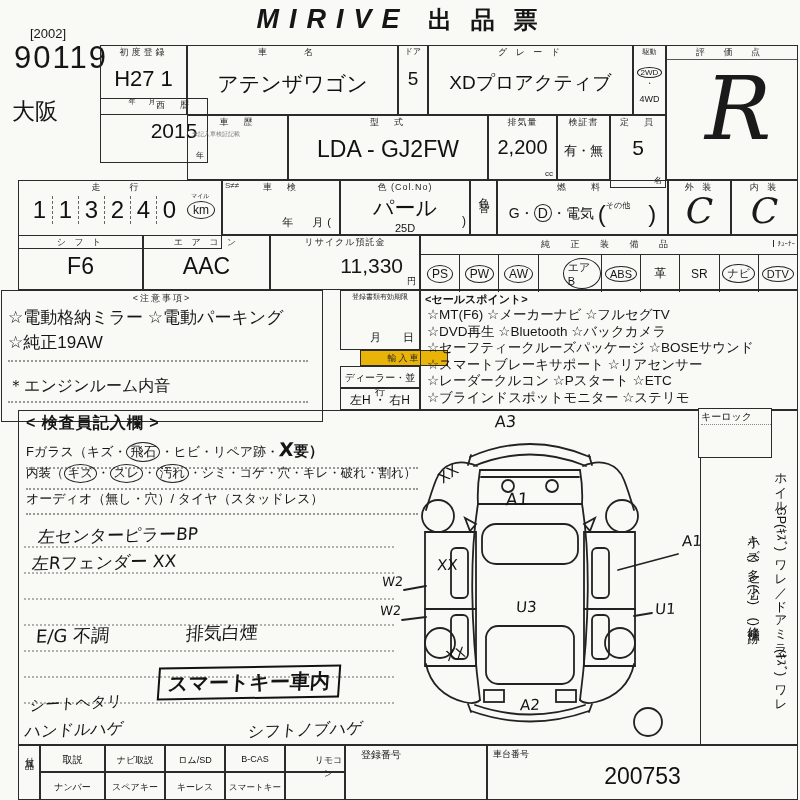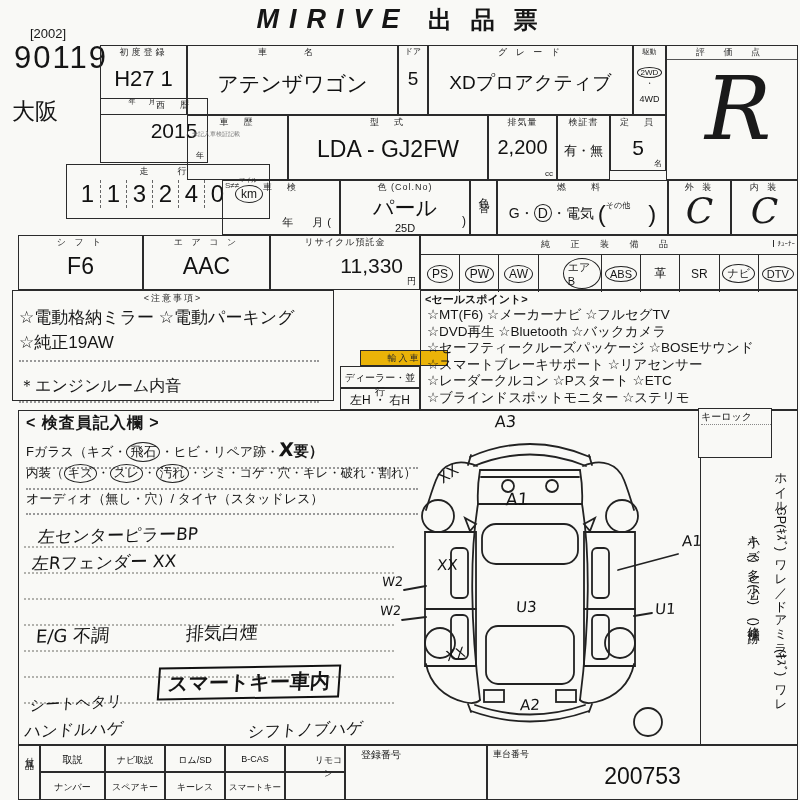--- a/index.html
+++ b/index.html
@@ -77,27 +77,27 @@
   </div>
   <div class="cell" style="left:488px;top:115px;width:69px;height:65px;">
     <span class="lbl" style="letter-spacing:1px;">排気量</span>
     <div class="val" style="font-size:20px;margin-top:8px;">2,200</div>
     <div style="position:absolute;right:3px;bottom:1px;font-size:8px;">cc</div>
   </div>
   <div class="cell" style="left:557px;top:115px;width:53px;height:65px;">
     <span class="lbl" style="letter-spacing:1px;">検証書</span>
     <div class="val" style="font-size:13px;margin-top:14px;">有・無</div>
   </div>
-  <div class="cell" style="left:610px;top:115px;width:56px;height:56px;">
+  <div class="cell" style="left:610px;top:115px;width:56px;height:73px;">
     <span class="lbl">定　員</span>
     <div class="val" style="font-size:21px;margin-top:8px;">5</div>
     <div style="position:absolute;right:3px;bottom:1px;font-size:8px;">名</div>
   </div>
 
-  <div class="cell" style="left:18px;top:164px;width:204px;height:55px;margin-left:48px;">
+  <div class="cell" style="left:18px;top:180px;width:204px;height:69px;">
     <span class="lbl" style="letter-spacing:10px;">走　行</span>
     <div style="position:absolute;left:8px;top:15px;display:flex;">
       <span class="val" style="width:25px;font-size:24px;border-right:1.3px dashed #666;">1</span>
       <span class="val" style="width:25px;font-size:24px;border-right:1.3px dashed #666;">1</span>
       <span class="val" style="width:25px;font-size:24px;border-right:1.3px dashed #666;">3</span>
       <span class="val" style="width:25px;font-size:24px;border-right:1.3px dashed #666;">2</span>
       <span class="val" style="width:25px;font-size:24px;border-right:1.3px dashed #666;">4</span>
       <span class="val" style="width:25px;font-size:24px;">0</span>
     </div>
     <div style="position:absolute;left:172px;top:11px;font-size:6px;">マイル</div>
@@ -175,25 +175,29 @@
         </div>
       <div style="flex:1;border-right:1.3px solid #2b2b2b;display:flex;align-items:center;justify-content:center;">
           <span class="eq on" style="font-size:11px;">ナビ</span>
         </div>
       <div style="flex:1;display:flex;align-items:center;justify-content:center;">
           <span class="eq on" style="font-size:11px;">DTV</span>
         </div>
     </div>
   </div>
 
-  <div class="cell" style="left:12px;top:290px;width:322px;height:111px;">
+  <div class="cell" style="left:1px;top:290px;width:322px;height:132px;">
     <span class="lbl" style="letter-spacing:2px;margin-top:1px;">&lt;注意事項&gt;</span>
     <div style="font-size:17px;margin:2px 0 0 6px;white-space:nowrap;">☆電動格納ミラー ☆電動パーキング</div>
     <div style="font-size:17px;margin:2px 0 0 6px;border-bottom:2px dotted #999;padding-bottom:6px;width:300px;">☆純正19AW</div>
     <div style="font-size:16px;margin:14px 0 0 6px;border-bottom:2px dotted #999;padding-bottom:4px;width:300px;">＊エンジンルーム内音</div>
+  </div>
+  <div class="cell" style="left:340px;top:290px;width:80px;height:60px;">
+    <span class="lbl" style="font-size:7px;letter-spacing:0;">登録書類有効期限</span>
+    <div style="position:absolute;right:5px;bottom:4px;font-size:11px;">月　　日</div>
   </div>
   <div class="cell" style="left:340px;top:350px;width:88px;height:16px;background:#eab308;margin-left:20px;">
     <span class="lbl" style="font-size:9px;letter-spacing:2px;margin-top:1px;">輸入車</span>
   </div>
   <div class="cell" style="left:340px;top:366px;width:80px;height:22px;">
     <div class="val" style="font-size:10px;margin-top:4px;">ディーラー・並行</div>
   </div>
   <div class="cell" style="left:340px;top:388px;width:80px;height:22px;">
     <div class="val" style="font-size:12px;margin-top:3px;">左H ・ 右H</div>
   </div>

